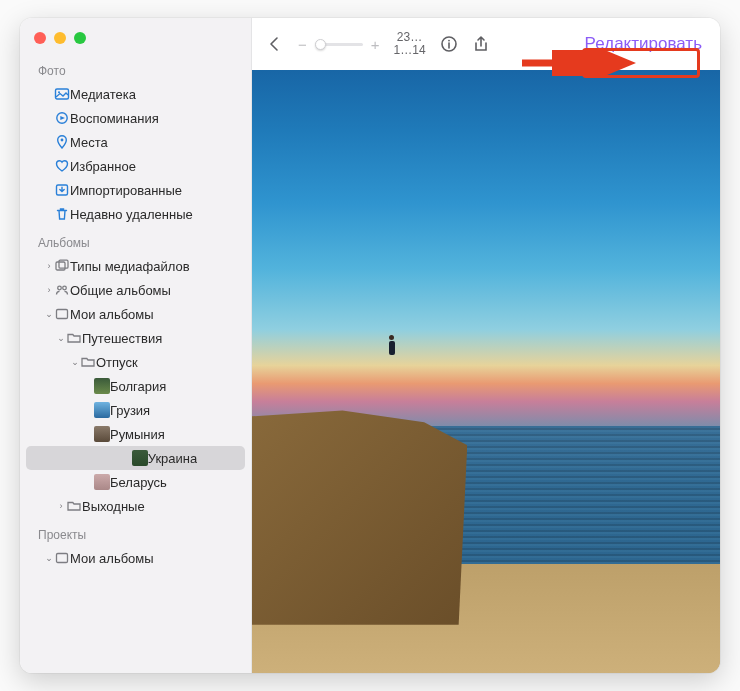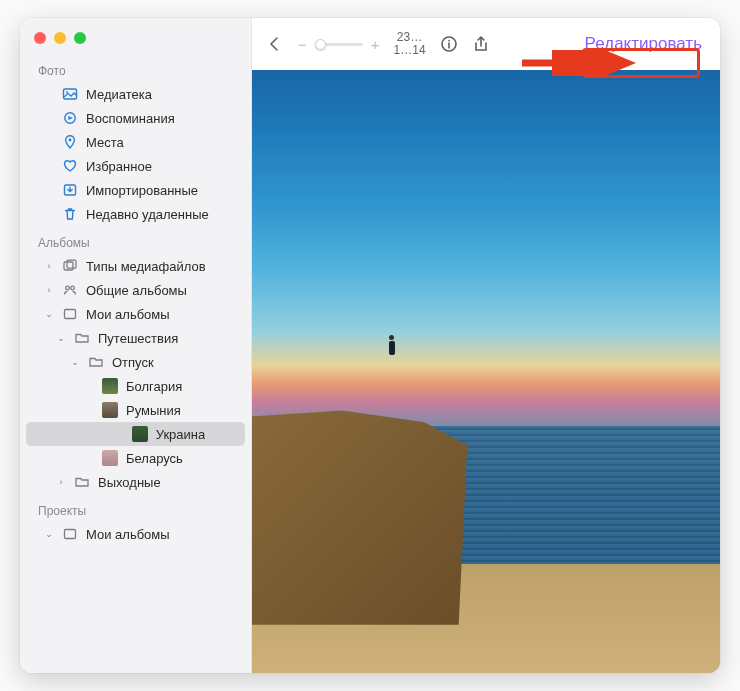--- a/index.html
+++ b/index.html
@@ -25,21 +25,21 @@
     font-size:13px; color:#2a2a2a;
   }
   .traffic { display:flex; gap:8px; padding:14px 14px 10px 14px; }
   .dot{width:12px;height:12px;border-radius:50%;}
   .red{background:#ff5f57;} .yellow{background:#febc2e;} .green{background:#28c840;}
   .section-header{
     font-size:12px; color:#8a8a8e; padding:10px 18px 4px 18px;
     font-weight:500;
   }
   .item{
-    display:flex; align-items:center; gap:8px;
+    display:flex; align-items:center; 
     padding:3px 10px 3px 18px; height:24px;
     cursor:default; border-radius:5px; margin:0 6px;
   }
   .item.sel{background:#d7d6d9;justify-content:center;}
   .item .chev{width:10px;color:#7a7a7e;font-size:9px; text-align:center;}
   .item .icon{width:16px;height:16px;display:flex;align-items:center;justify-content:center;flex-shrink:0;}
   .item .icon svg{width:16px;height:16px;}
   .item .thumb{width:16px;height:16px;border-radius:2px;flex-shrink:0;}
   .item .label{white-space:nowrap; overflow:hidden;}
   .indent-1{padding-left:30px;}
@@ -226,20 +226,25 @@
         </span>
       <span class="label">Отпуск</span>
     </div>
     <div class="item indent-3">
       <span class="chev"></span>
       <span class="thumb" style="background:linear-gradient(#3a5a3a,#6a8a4a);"></span>
       <span class="label">Болгария</span>
     </div>
     <div class="item indent-3">
       <span class="chev"></span>
+      <span class="thumb" style="background:linear-gradient(#6fb3e0,#2a6aa0);"></span>
+      <span class="label">Грузия</span>
+    </div>
+    <div class="item indent-3">
+      <span class="chev"></span>
       <span class="thumb" style="background:linear-gradient(#8a7a6a,#5a4a3a);"></span>
       <span class="label">Румыния</span>
     </div>
     <div class="item indent-3 sel">
       <span class="chev"></span>
       <span class="thumb" style="background:linear-gradient(#3a5a3a,#2a4a2a);"></span>
       <span class="label">Украина</span>
     </div>
     <div class="item indent-3">
       <span class="chev"></span>

